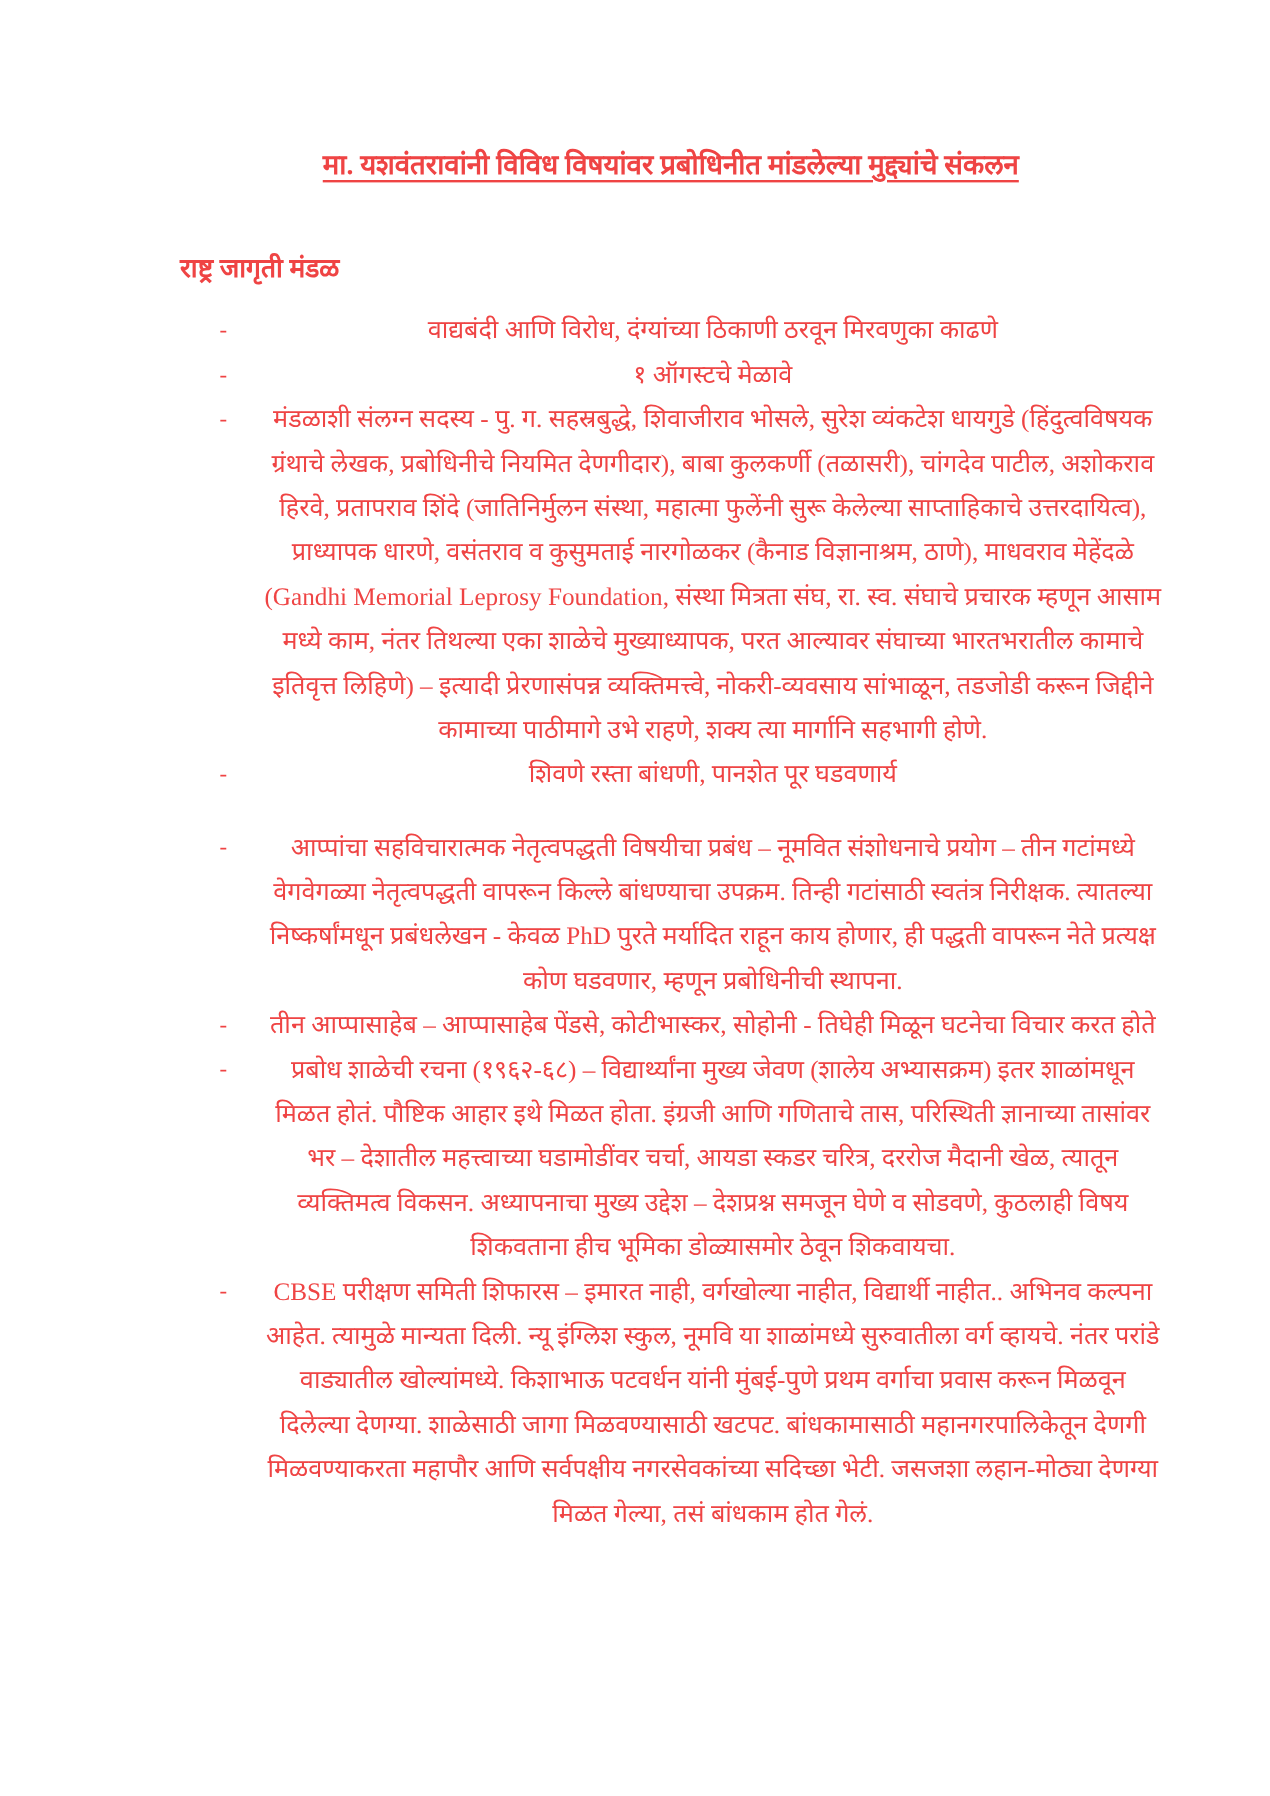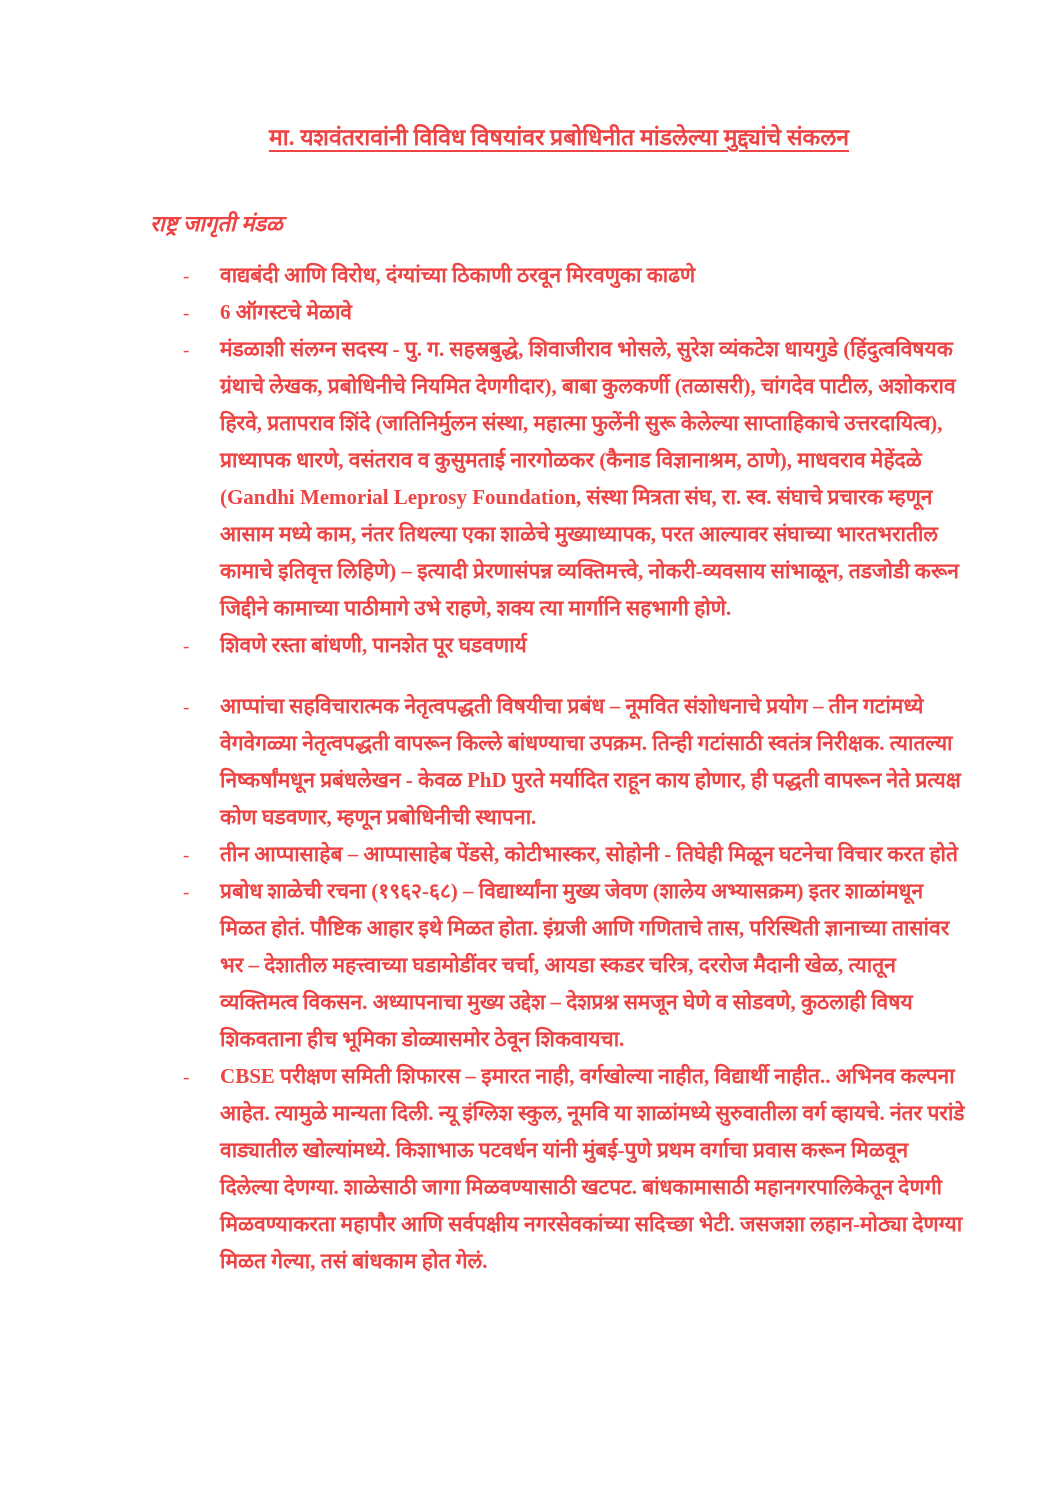--- a/index.html
+++ b/index.html
@@ -33,62 +33,60 @@
     margin: 0;
   }
   .section + .section {
     margin-top: 24px;
   }
   .heading {
     margin: 0 0 18px 0;
     font-size: 22px;
     font-weight: bold;
     line-height: 30px;
-    font-style: italic;
   }
   .bullets {
     list-style: none;
     margin: 0;
     padding: 0;
   }
   .bullet {
     display: flex;
     align-items: flex-start;
     font-size: 21px;
     line-height: 37px;
   }
   .marker {
     flex: 0 0 70px;
     box-sizing: border-box;
     padding-left: 33px;
     font-size: 19px;
   }
   .text {
     flex: 1 1 auto;
-    text-align: left;
-    font-weight: bold;
+    text-align: center;
   }
 </style>
 </head>
 <body>
 
 <div class="page">
   <h1 class="title">मा. यशवंतरावांनी विविध विषयांवर प्रबोधिनीत मांडलेल्या मुद्द्यांचे संकलन</h1>
   <div id="sections">
   <section class="section">
     <h2 class="heading">राष्ट्र जागृती मंडळ</h2>
     <ul class="bullets">
   <li class="bullet">
     <span class="marker">-</span>
     <span class="text">वाद्यबंदी आणि विरोध, दंग्यांच्या ठिकाणी ठरवून मिरवणुका काढणे</span>
   </li>
 
   <li class="bullet">
     <span class="marker">-</span>
-    <span class="text">6 ऑगस्टचे मेळावे</span>
+    <span class="text">१ ऑगस्टचे मेळावे</span>
   </li>
 
   <li class="bullet">
     <span class="marker">-</span>
     <span class="text">मंडळाशी संलग्न सदस्य - पु. ग. सहस्रबुद्धे, शिवाजीराव भोसले, सुरेश व्यंकटेश धायगुडे (हिंदुत्वविषयक ग्रंथाचे लेखक, प्रबोधिनीचे नियमित देणगीदार), बाबा कुलकर्णी (तळासरी), चांगदेव पाटील, अशोकराव हिरवे, प्रतापराव शिंदे (जातिनिर्मुलन संस्था, महात्मा फुलेंनी सुरू केलेल्या साप्ताहिकाचे उत्तरदायित्व), प्राध्यापक धारणे, वसंतराव व कुसुमताई नारगोळकर (कैनाड विज्ञानाश्रम, ठाणे), माधवराव मेहेंदळे (Gandhi Memorial Leprosy Foundation, संस्था मित्रता संघ, रा. स्व. संघाचे प्रचारक म्हणून आसाम मध्ये काम, नंतर तिथल्या एका शाळेचे मुख्याध्यापक, परत आल्यावर संघाच्या भारतभरातील कामाचे इतिवृत्त लिहिणे) – इत्यादी प्रेरणासंपन्न व्यक्तिमत्त्वे, नोकरी-व्यवसाय सांभाळून, तडजोडी करून जिद्दीने कामाच्या पाठीमागे उभे राहणे, शक्य त्या मार्गानि सहभागी होणे.</span>
   </li>
 
   <li class="bullet">
     <span class="marker">-</span>
     <span class="text">शिवणे रस्ता बांधणी, पानशेत पूर घडवणार्य</span>

